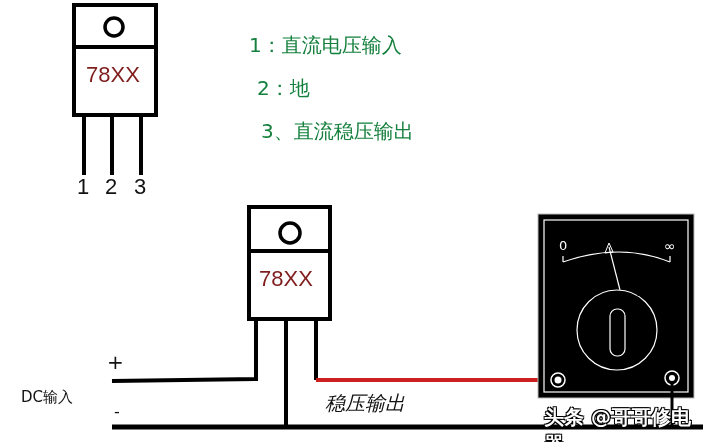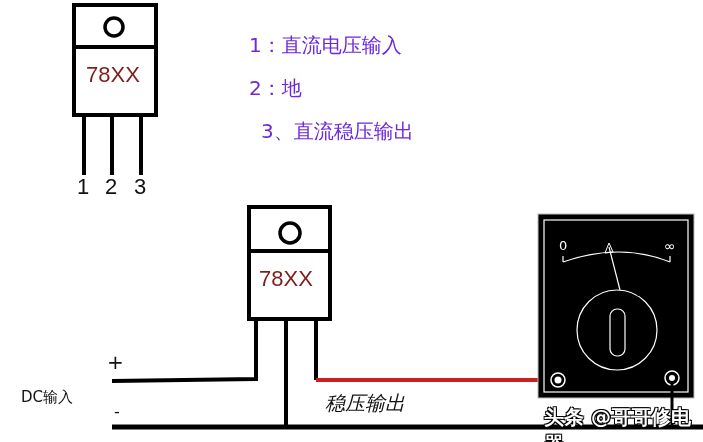--- a/index.html
+++ b/index.html
@@ -1,20 +1,20 @@
 <!DOCTYPE html>
 <html><head>
   <meta charset="utf-8">
   <style>
     html, body { margin: 0; padding: 0; background: #ffffff; }
     body { width: 703px; height: 442px; position: relative; overflow: hidden;
            font-family: "DejaVu Sans", "Liberation Sans", sans-serif; }
     svg { position: absolute; left: 0; top: 0; }
     .lbl { position: absolute; color: #111; white-space: nowrap; }
-    .legend-line { position: absolute; left: 249px; font-size: 20px; color: #6d28d9; }
+    .legend-line { position: absolute; left: 249px; font-size: 20px; color: #15803d; }
     .pin-num { position: absolute; top: 174px; font-size: 22px; color: #111; font-family: "Liberation Sans", sans-serif; }
     .part-label { position: absolute; font-size: 22px; font-family: "Liberation Sans", sans-serif; color: #7f1d1d; }
     .watermark { position: absolute; left: 544px; top: 404px; font-size: 20px; color: #fff;
                  font-weight: bold; text-shadow: 1px 1px 0 #000, -1px -1px 0 #000, 1px -1px 0 #000, -1px 1px 0 #000; }
   </style>
 </head>
 <body>
 
 <svg width="703" height="442" viewBox="0 0 703 442">
 
@@ -63,21 +63,21 @@
 
   <line x1="672" y1="382" x2="672" y2="427" stroke="#000" stroke-width="3"></line>
 </svg>
 
 <div class="part-label" style="left:86px;top:62px;">78XX</div>
 <div class="pin-num" style="left:77px;">1</div>
 <div class="pin-num" style="left:105px;">2</div>
 <div class="pin-num" style="left:134px;">3</div>
 
 <div class="legend-line" style="top:32px;">1：直流电压输入</div>
-<div class="legend-line" style="top:75px;">2：地</div>
+<div class="legend-line" style="top:75px;margin-left:8px;">2：地</div>
 <div class="legend-line" style="top:118px;margin-left:12px;">3、直流稳压输出</div>
 
 <div class="part-label" style="left:259px;top:266px;">78XX</div>
 
 <div class="lbl" style="left:107px;top:350px;font-size:20px;">+</div>
 <div class="lbl" style="left:21px;top:388px;font-size:15px;">DC输入</div>
 <div class="lbl" style="left:114px;top:402px;font-size:16px;">-</div>
 <div class="lbl" style="left:325px;top:390px;font-size:20px;font-style:italic;">稳压输出</div>
 
 <div class="lbl" style="left:559px;top:238px;font-size:13px;color:#fff;">0</div>

